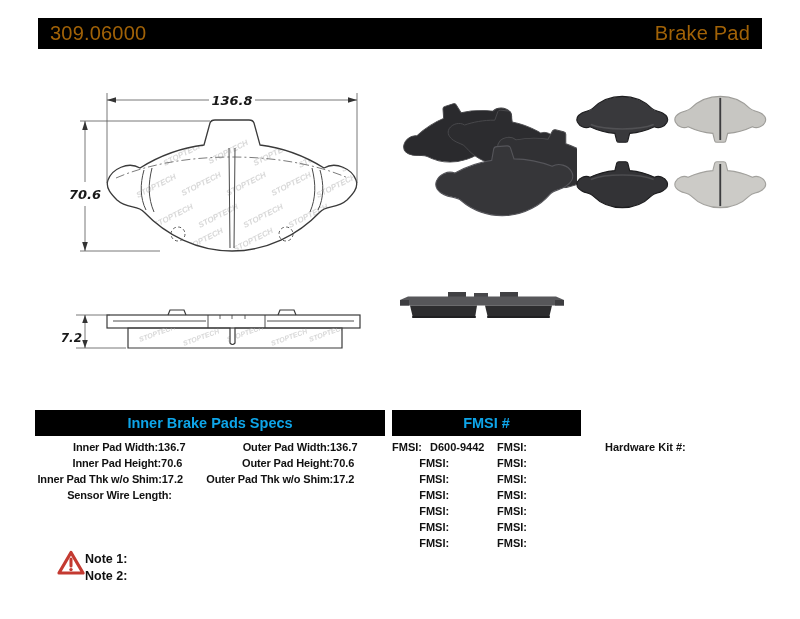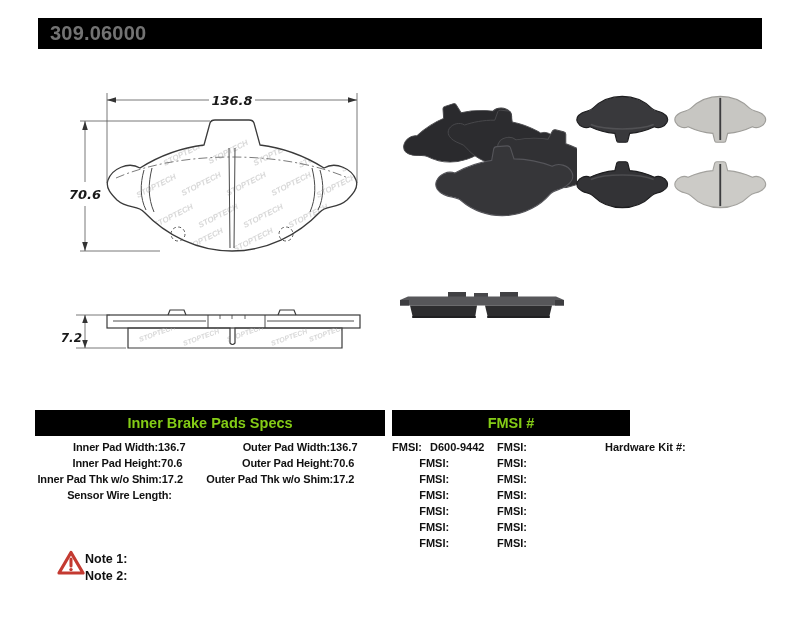--- a/index.html
+++ b/index.html
@@ -4,33 +4,33 @@
 <style>
   * { margin:0; padding:0; box-sizing:border-box; }
   html,body { background:#ffffff; }
   .page {
     position:relative; width:800px; height:619px; background:#ffffff;
     font-family:"Liberation Sans", sans-serif; overflow:hidden; color:#111;
   }
   
   .title-bar {
     position:absolute; left:38px; top:18px; width:724px; height:31px;
-    background:#000000; color:#737373; display:flex; justify-content:space-between;
-    align-items:center; padding:0 12px; font-weight:bold; font-size:20px;
+    background:#000000; color:#a16207; display:flex; justify-content:space-between;
+    align-items:center; padding:0 12px; font-weight:normal; font-size:20px;
     letter-spacing:0.2px;
   }
   
   .thead {
-    position:absolute; top:410px; height:26px; background:#000000; color:#84cc16;
+    position:absolute; top:410px; height:26px; background:#000000; color:#0ea5e9;
     font-weight:bold; font-size:14.5px; display:flex; align-items:center;
     justify-content:center;
   }
   .thead-specs { left:35px;  width:350px; }
   .thead-specs span { flex:1; text-align:center; }
-  .thead-fmsi  { left:392px; width:238px; }
+  .thead-fmsi  { left:392px; width:189px; }
   .thead-related { left:600px; width:170px; }
   
   .col { position:absolute; top:439px; font-size:11px; font-weight:bold; }
   .row { display:flex; height:16px; align-items:center; white-space:nowrap;justify-content:center; }
   .inner-col { left:35px; }
   .inner-col .lbl { flex:0 0 123px; text-align:right; letter-spacing:-0.15px; }
   .outer-col { left:200px; }
   .outer-col .lbl { flex:0 0 130px; text-align:right; letter-spacing:-0.15px; }
   .col .val { }
   .fmsi-col1 { left:392px; }
@@ -67,20 +67,21 @@
       <path id="padSil" d="M 105,26 L 110,6 Q 111,2 116,2 L 134,2 Q 139,2 140,6 L 145,26
         C 170,28 195,36 212,44 C 224,38 240,44 246,56 C 251,67 243,76 234,81
         C 222,88 212,86 204,94 C 186,112 158,126 125,126 C 92,126 64,112 46,94
         C 38,86 28,88 16,81 C 7,76 -1,67 4,56 C 10,44 26,38 38,44
         C 55,36 80,28 105,26 Z"></path>
     </defs>
   </svg>
 
   <header class="title-bar">
     <span>309.06000</span>
+    <span>Brake Pad</span>
   </header>
 
   <svg class="art front-drawing" width="315" height="178" viewBox="0 0 315 178">
     <defs>
       <clipPath id="frontClip">
         <path d="M 144,57 L 150,35 Q 151,32 155,32 L 189,32 Q 193,32 194,35 L 200,57
           C 225,60 248,70 264,80 C 276,73 292,81 296,92 C 299,100 292,107 287,112
           C 277,121 266,117 260,124 C 238,147 207,163 172,163 C 137,163 106,147 84,124
           C 78,117 67,121 57,112 C 52,107 45,100 48,92 C 52,81 68,73 80,80
           C 96,70 119,60 144,57 Z"></path>

